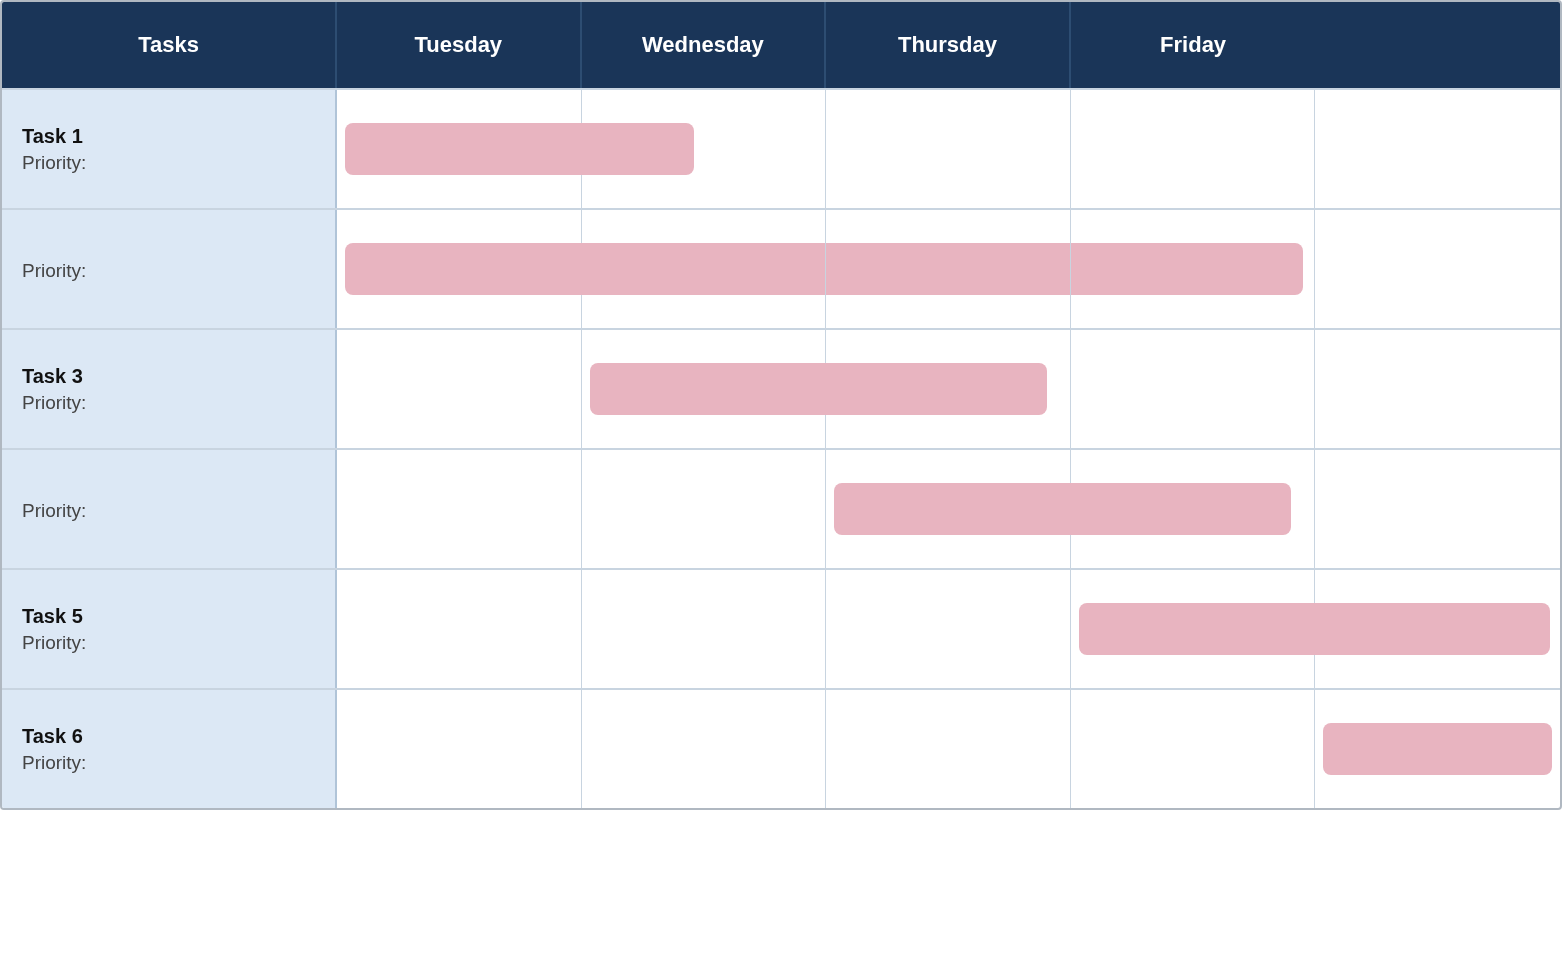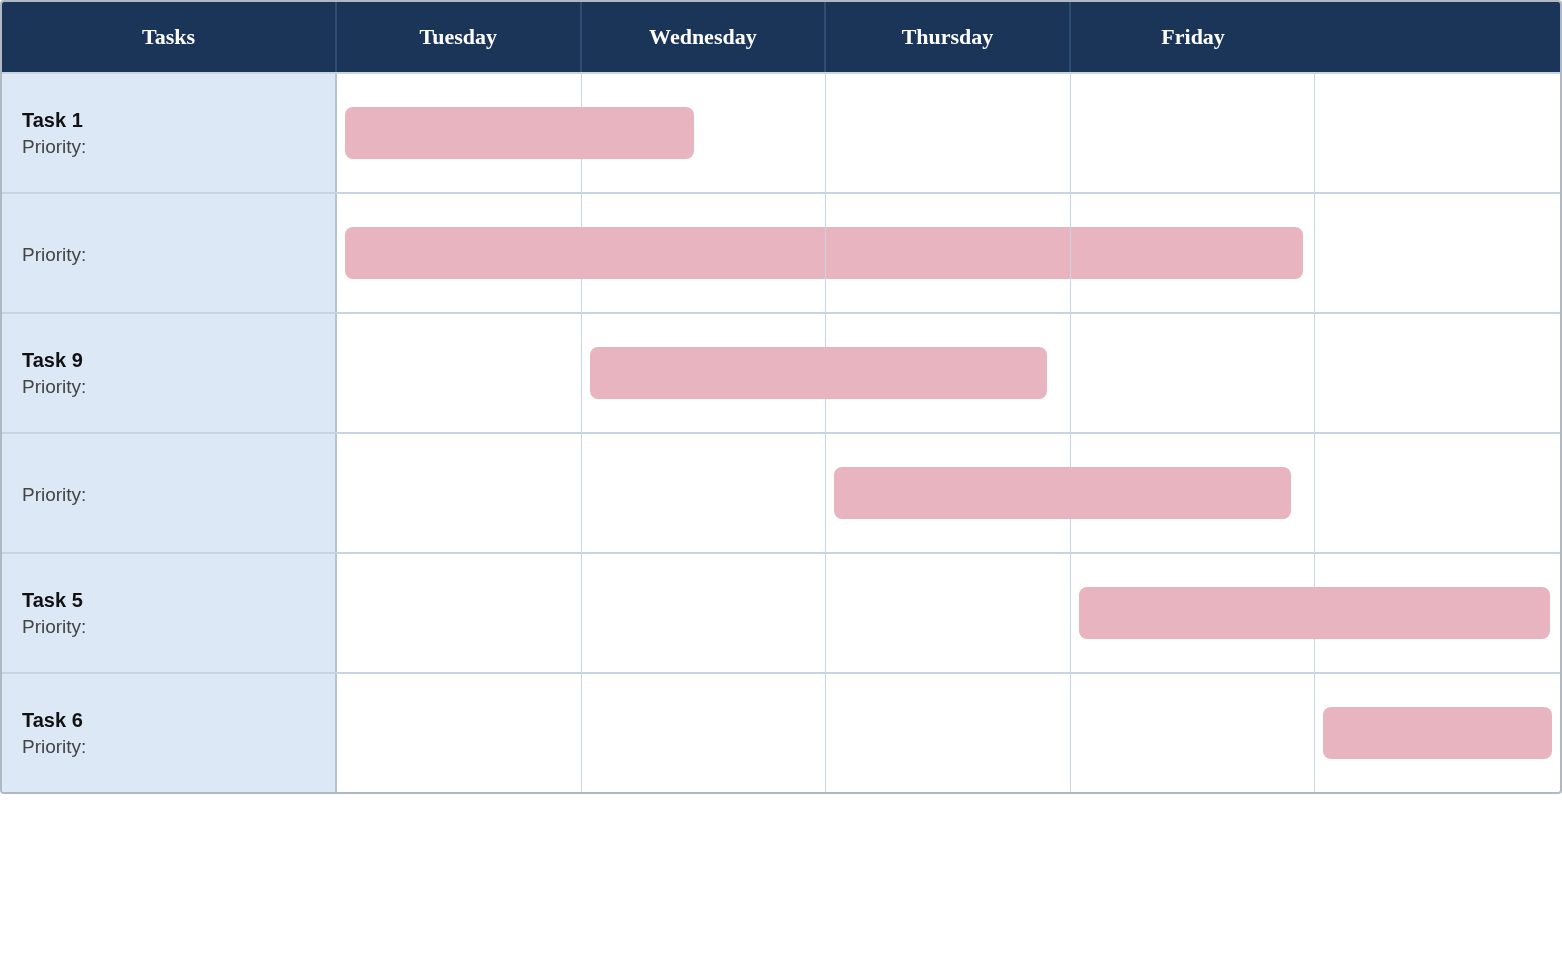--- a/index.html
+++ b/index.html
@@ -22,27 +22,26 @@
       overflow: hidden;
     }
 
     .gantt-header {
       display: grid;
       grid-template-columns: 335px 1fr 1fr 1fr 1fr 1fr;
       background-color: #1a3558;
     }
 
     .gantt-header-cell {
-      padding: 22px 20px;
+      padding: 30px 20px;
       color: #ffffff;
       font-weight: bold;
       font-size: 22px;
       text-align: center;
       border-right: 2px solid #2d4d72;
-      font-family: Liberation Serif, serif;
     }
 
     .gantt-header-cell:last-child {
       border-right: none;
     }
 
     .gantt-body {
       display: flex;
       flex-direction: column;
     }
@@ -173,21 +172,21 @@
         <div class="gantt-bar"></div>
       </div>
       <div class="day-cell cell-tue"></div>
       <div class="day-cell cell-wed"></div>
       <div class="day-cell cell-thu"></div>
       <div class="day-cell cell-fri"></div>
     </div>
 
     <div class="gantt-row row-3">
       <div class="task-cell">
-        <span class="task-name">Task 9</span>
+        <span class="task-name">Task 3</span>
         <span class="task-priority">Priority:</span>
       </div>
       <div class="day-cell cell-mon"></div>
       <div class="day-cell cell-tue">
         <div class="gantt-bar"></div>
       </div>
       <div class="day-cell cell-wed"></div>
       <div class="day-cell cell-thu"></div>
       <div class="day-cell cell-fri"></div>
     </div>

